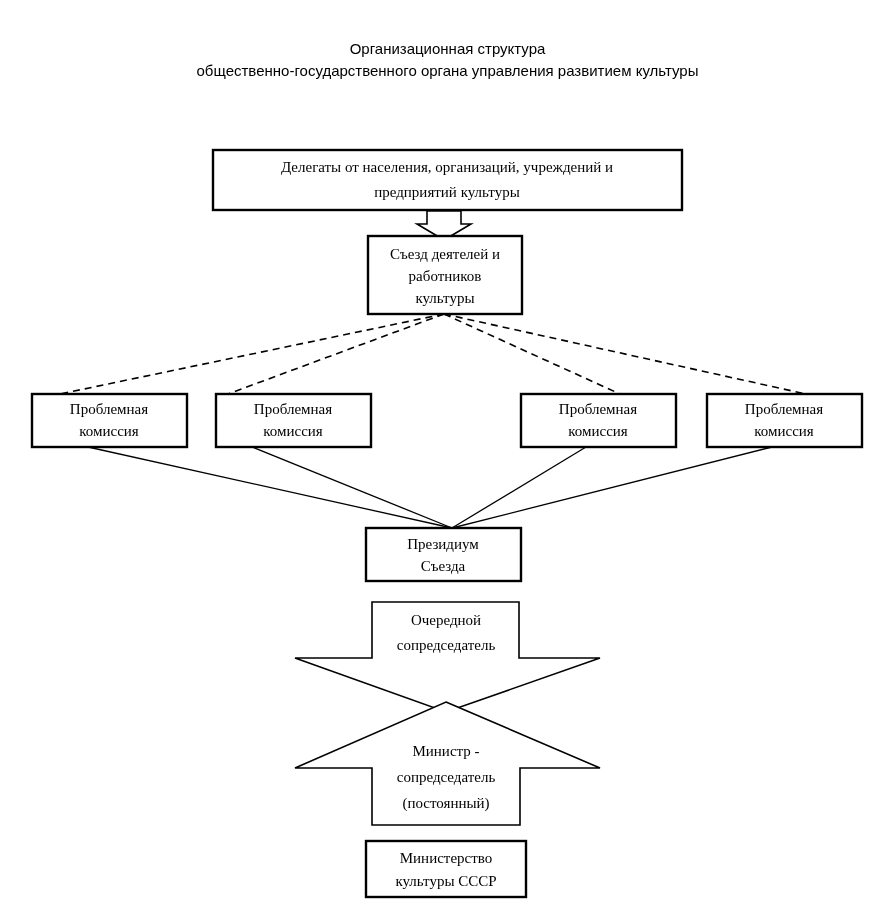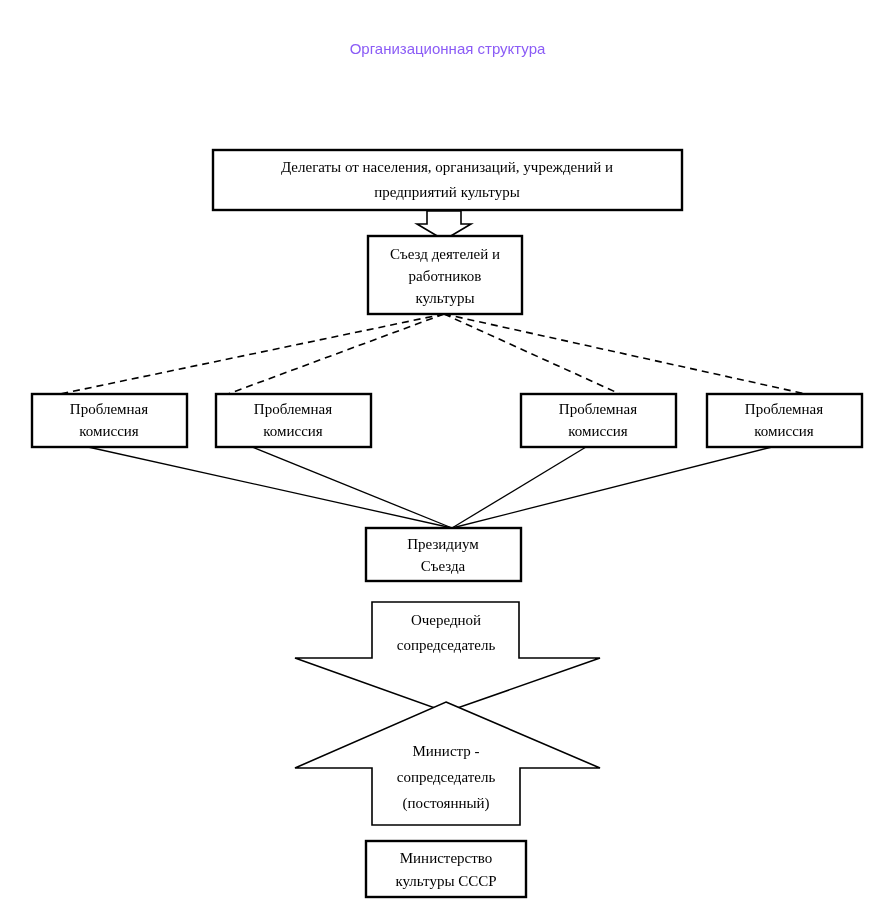--- a/index.html
+++ b/index.html
@@ -16,21 +16,21 @@
     font-family: "Liberation Serif", "DejaVu Serif", serif;
   }
   .title-block {
     position: absolute;
     left: 0;
     top: 38px;
     width: 895px;
     text-align: center;
     font-family: "Liberation Sans", "DejaVu Sans", sans-serif;
     font-size: 15px;
-    color: #8b5cf6;
+    color: #000000;
     line-height: 22px;
   }
   .title-line { display: block; white-space: nowrap; }
   svg#diagram {
     position: absolute;
     left: 0;
     top: 0;
     width: 895px;
     height: 921px;
   }
@@ -68,20 +68,21 @@
     dominant-baseline: middle;
   }
 </style>
 </head>
 <body>
 
 <div id="page">
 
   <div class="title-block">
     <span class="title-line">Организационная структура</span>
+    <span class="title-line">общественно-государственного органа управления развитием культуры</span>
   </div>
 
   <svg id="diagram" viewBox="0 0 895 921">
 
     <g>
       <path class="link-dashed" d="M 444 314 L 60 394"></path>
       <path class="link-dashed" d="M 444 314 L 228 394"></path>
       <path class="link-dashed" d="M 444 314 L 620 394"></path>
       <path class="link-dashed" d="M 444 314 L 806 394"></path>
     </g>

